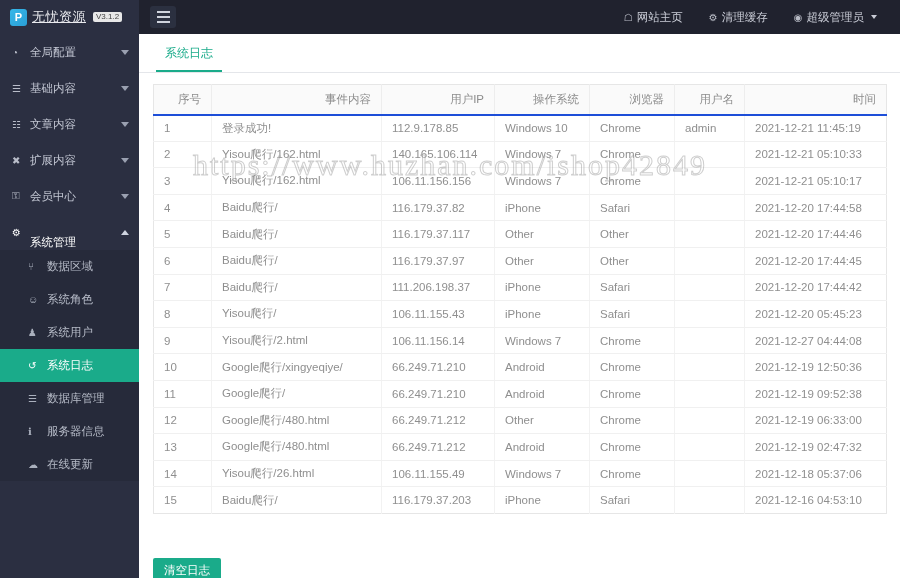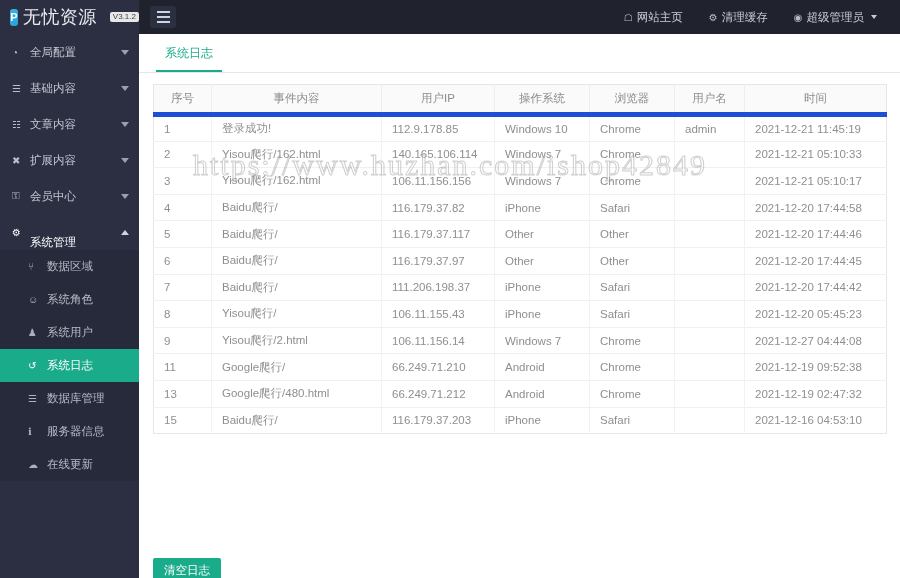--- a/index.html
+++ b/index.html
@@ -26,26 +26,26 @@
     padding-left: 10px;
     flex: 0 0 139px;
   }
   .brand-logo {
     width: 17px; height: 17px; border-radius: 3px;
     background: linear-gradient(135deg,#36b7e8,#2a9fd6);
     display: flex; align-items: center; justify-content: center;
     color: #fff; font-size: 11px; font-weight: bold; line-height: 1;
   }
   .brand-name {
-    color: #e9eaee; font-size: 18px; letter-spacing: .5px; white-space: nowrap;
+    color: #e9eaee; font-size: 13px; letter-spacing: .5px; white-space: nowrap; text-decoration: underline;
   }
   .brand-ver {
     background: #e8e8e8; color: #444; font-size: 8px;
     padding: 1px 3px; border-radius: 2px; line-height: 1;
-    margin-left: 8px;
+    margin-left: 2px;
   }
   .hamburger {
     width: 26px; height: 22px; margin-left: 11px;
     background: #2b3040; border-radius: 3px;
     display: flex; flex-direction: column; align-items: center; justify-content: center; gap: 3px;
     cursor: pointer;
   }
   .hamburger i { display: block; width: 13px; height: 2px; background: #cfd3dd; }
   .topnav {
     margin-left: auto; display: flex; align-items: center;
@@ -119,24 +119,24 @@
     border-bottom: 2px solid #1aab8a; cursor: pointer; white-space: nowrap;
   }
 
   .table-wrap { padding: 11px 14px 0 14px; }
   table.logtable {
     width: 733px; border-collapse: collapse;
     border: 1px solid #e6e6e6; table-layout: fixed;
   }
   table.logtable th {
     background: #fafafa; color: #8c8c8c; font-weight: normal;
-    font-size: 11.5px; text-align: center;
+    font-size: 11.5px; text-align: right;
     height: 30px; padding: 0 10px;
     border-right: 1px solid #ededed;
-    border-bottom: 5px solid #1d4ed8;
+    border-bottom: 2px solid #1d4ed8;
   }
   table.logtable th:last-child { border-right: none; }
   table.logtable td {
     color: #8f8f8f; font-size: 11.5px;
     height: 26.6px; padding: 0 10px;
     border-bottom: 1px solid #f0f0f0;
     border-right: 1px solid #f2f2f2;
     white-space: nowrap; overflow: hidden; text-overflow: ellipsis;
   }
   table.logtable td:last-child { border-right: none; }
@@ -375,36 +375,63 @@
             <tr>
               <td>9</td>
               <td>Yisou爬行/2.html</td>
               <td>106.11.156.14</td>
               <td>Windows 7</td>
               <td>Chrome</td>
               <td></td>
               <td>2021-12-27 04:44:08</td>
             </tr>
             <tr>
+              <td>10</td>
+              <td>Google爬行/xingyeqiye/</td>
+              <td>66.249.71.210</td>
+              <td>Android</td>
+              <td>Chrome</td>
+              <td></td>
+              <td>2021-12-19 12:50:36</td>
+            </tr>
+            <tr>
               <td>11</td>
               <td>Google爬行/</td>
               <td>66.249.71.210</td>
               <td>Android</td>
               <td>Chrome</td>
               <td></td>
               <td>2021-12-19 09:52:38</td>
             </tr>
             <tr>
+              <td>12</td>
+              <td>Google爬行/480.html</td>
+              <td>66.249.71.212</td>
+              <td>Other</td>
+              <td>Chrome</td>
+              <td></td>
+              <td>2021-12-19 06:33:00</td>
+            </tr>
+            <tr>
               <td>13</td>
               <td>Google爬行/480.html</td>
               <td>66.249.71.212</td>
               <td>Android</td>
               <td>Chrome</td>
               <td></td>
               <td>2021-12-19 02:47:32</td>
+            </tr>
+            <tr>
+              <td>14</td>
+              <td>Yisou爬行/26.html</td>
+              <td>106.11.155.49</td>
+              <td>Windows 7</td>
+              <td>Chrome</td>
+              <td></td>
+              <td>2021-12-18 05:37:06</td>
             </tr>
             <tr>
               <td>15</td>
               <td>Baidu爬行/</td>
               <td>116.179.37.203</td>
               <td>iPhone</td>
               <td>Safari</td>
               <td></td>
               <td>2021-12-16 04:53:10</td>
             </tr>

